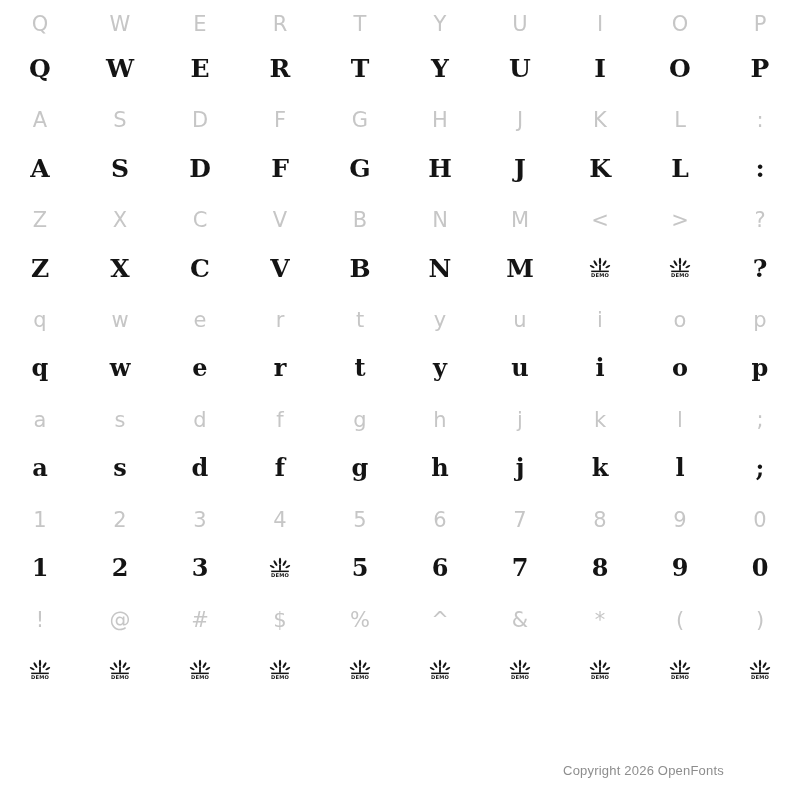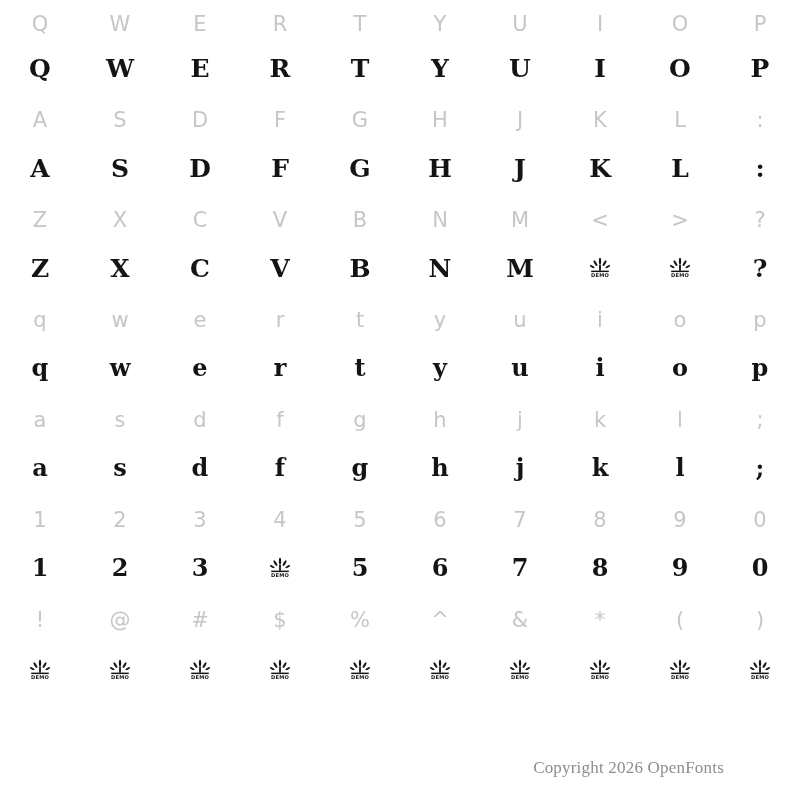--- a/index.html
+++ b/index.html
@@ -64,22 +64,22 @@
   .demo-glyph svg { display: block; }
 
   .footer {
     position: absolute;
     left: 0;
     right: 0;
     bottom: 22px;
     text-align: right;
     padding-right: 76px;
     color: #8d8d8d;
-    font-family: Liberation Serif, serif;
-    font-size: 17px;
+    font-family: Liberation Sans, sans-serif;
+    font-size: 13px;
     letter-spacing: 0.2px;
   }
 </style>
 </head>
 <body>
 
 <div id="sheet">
   <div id="rows-container">
       <div class="grid row-ref" style="top: 0px;">
         <div class="cell">Q</div>

